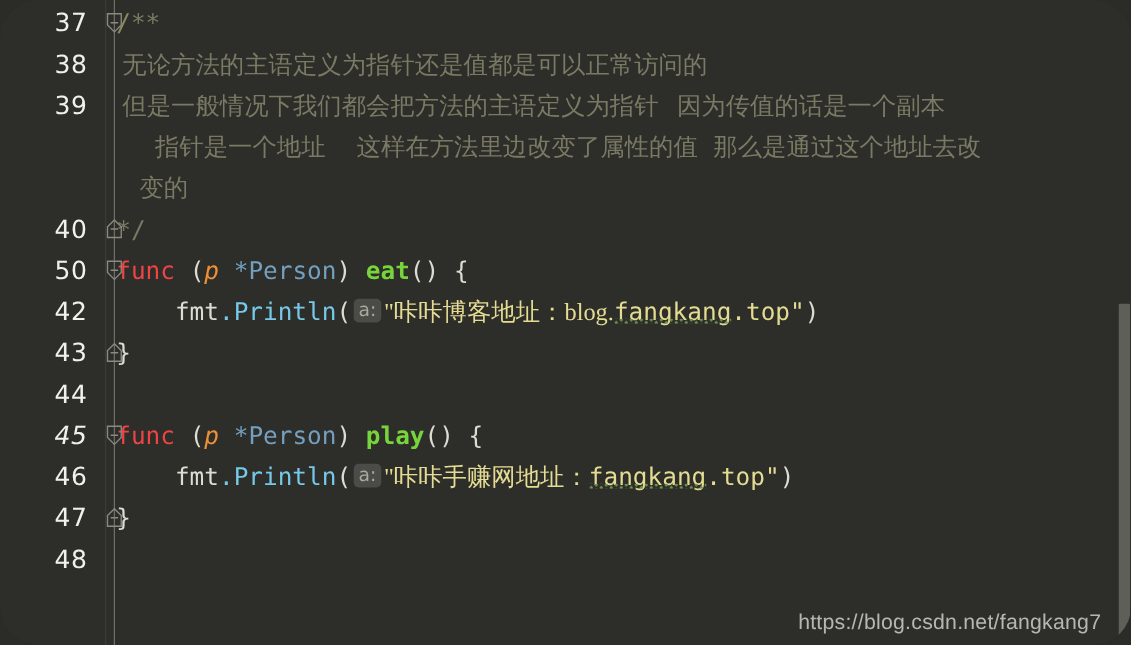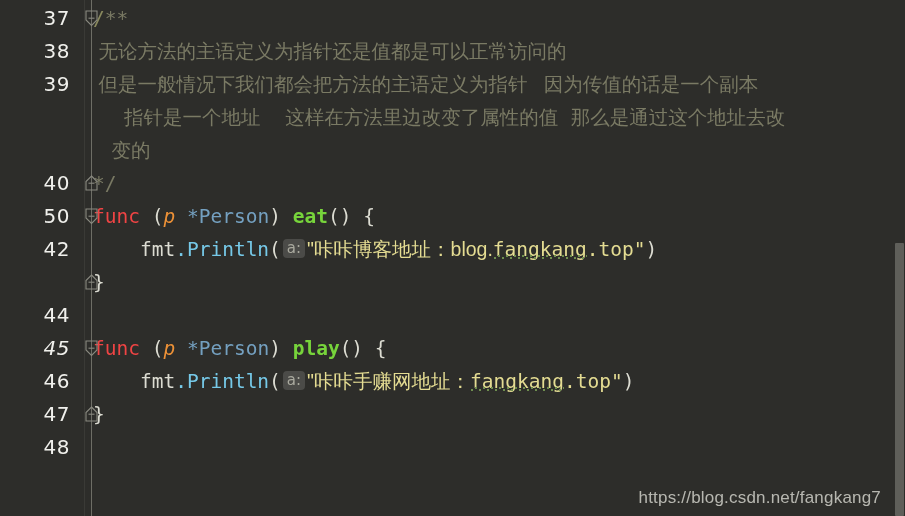--- a/index.html
+++ b/index.html
@@ -7,20 +7,21 @@
     padding: 0;
     background: #2b2b28;
   }
   #editor-window {
     position: relative;
     width: 905px;
     height: 516px;
     background: #2d2d2a;
     overflow: hidden;
     font-family: "DejaVu Sans Mono", monospace;
+    border-radius: 31px;
   }
 
   
   #gutter {
     position: absolute;
     left: 0; top: 0;
     width: 84px;
     height: 516px;
     background: #2d2d2a;
     border-right: 1px solid #3a3a36;
@@ -70,21 +71,21 @@
   }
   .code-row {
     position: absolute;
     left: 0;
     white-space: pre;
     font-family: "DejaVu Sans Mono", monospace;
     font-size: 19.5px;
     line-height: 33px;
     height: 33px;
   }
-  .cn  { font-family: Liberation Sans, sans-serif; }
+  .cn  { font-family: Liberation Serif, serif; }
 
   
   .t-comment  { color: #7a7a64; }
   .t-comment-slash { color: #8a8a5e; }
   .t-kw       { color: #ef4444; }
   .t-recv     { color: #ec9137; font-style: italic; }
   .t-type     { color: #74a0c0; }
   .t-func     { color: #77d43b; font-weight: bold; }
   .t-plain    { color: #dcdcd2; }
   .t-method   { color: #76c9e8; }
@@ -171,20 +172,21 @@
 
 <div id="editor-window">
 
   <div id="gutter">
       <div class="ln" style="top: 2px;">37</div>
       <div class="ln" style="top: 35px;">38</div>
       <div class="ln" style="top: 68px;">39</div>
       <div class="ln" style="top: 167px;">40</div>
       <div class="ln" style="top: 200px;">50</div>
       <div class="ln" style="top: 233px;">42</div>
+      <div class="ln" style="top: 266px;">43</div>
       <div class="ln" style="top: 299px;">44</div>
       <div class="ln" style="top: 332px; font-style: italic;">45</div>
       <div class="ln" style="top: 365px;">46</div>
       <div class="ln" style="top: 398px;">47</div>
       <div class="ln" style="top: 431px;">48</div>
     </div>
 
   <div id="fold-ribbon">
       <div class="fold-line" style="top: 0px; height: 516px;"></div>
       <div class="fold-marker" style="top: 10px;">

